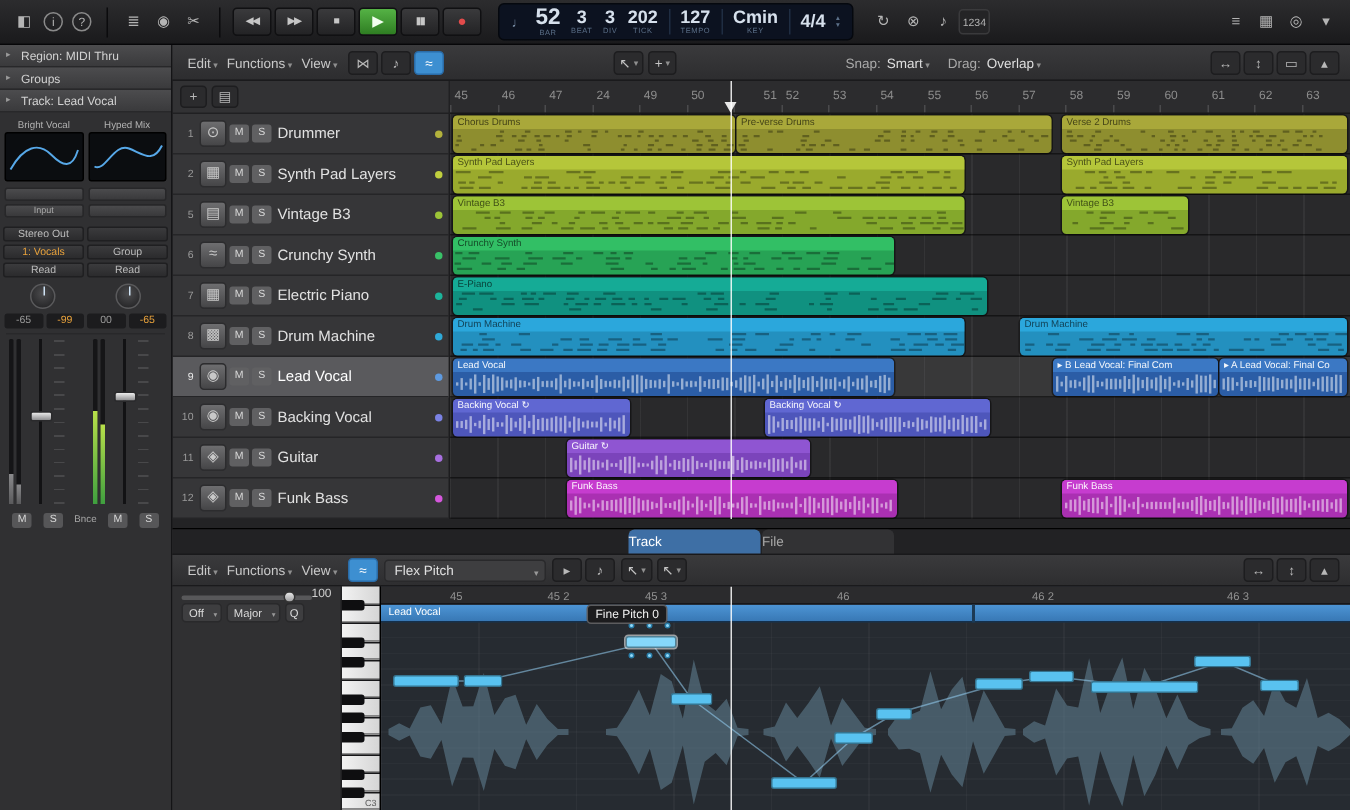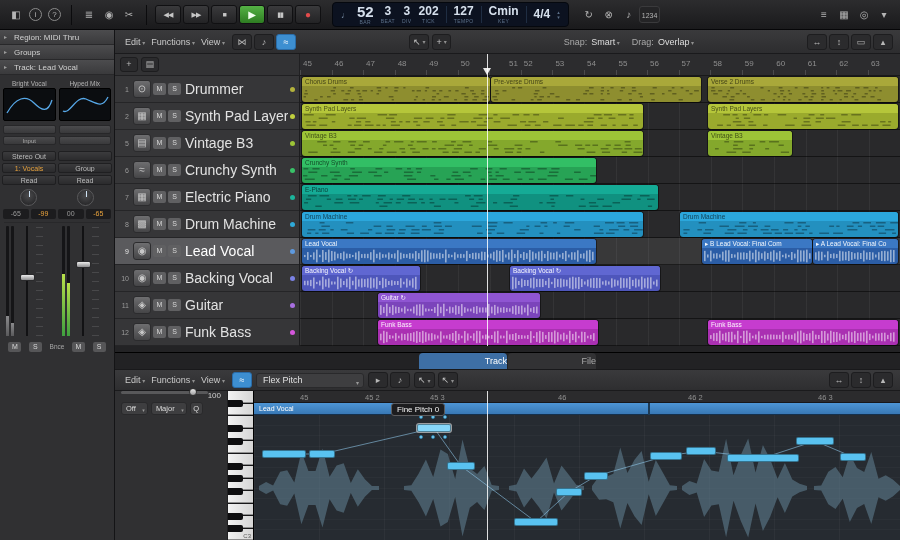--- a/index.html
+++ b/index.html
@@ -79,50 +79,50 @@
 .phmark{position:absolute;top:14px;width:0;height:0;border-left:4px solid transparent;border-right:4px solid transparent;border-top:7px solid #e8e8e8}
 
 
 .headers{position:absolute;left:115px;top:76px;width:185px;height:270px;background:#363638;border-right:1px solid #1c1c1e;z-index:15}
 .trow{position:relative;height:27px;border-bottom:1px solid #252527;display:flex;align-items:center;gap:2px;padding-right:4px}
 .trow.sel{background:#5a5a5d}
 .tnum{width:14px;text-align:right;color:#9a9a9a;font-size:7px;flex:none}
 .trow.sel .tnum{color:#e8e8e8}
 .ticon{width:18px;height:18px;border-radius:3px;background:linear-gradient(#6e6e70,#454547);border:1px solid #2c2c2e;color:#c8c8c8;font-size:10px;line-height:16px;text-align:center;flex:none;margin-left:2px}
 .tms{width:13px;height:12px;border-radius:2px;background:#606062;color:#d8d8d8;font-size:7px;line-height:12px;text-align:center;flex:none}
-.tname{flex:1;color:#e2e2e2;font-size:14px;white-space:nowrap;overflow:hidden;padding-left:2px}
+.tname{flex:1;color:#e2e2e2;font-size:10px;white-space:nowrap;overflow:hidden;padding-left:2px}
 .trow.sel .tname{color:#fff}
 .tdot{width:5px;height:5px;border-radius:50%;flex:none}
 .lanes{position:absolute;left:300px;top:76px;width:600px;height:270px;background:#29292b;background-image:repeating-linear-gradient(90deg,rgba(255,255,255,.05) 0 1px,transparent 1px 31.6px);z-index:5}
 .lane{position:relative;height:27px;border-bottom:1px solid rgba(0,0,0,.5)}
 .lane.sel{background:rgba(255,255,255,.07)}
 .region{position:absolute;top:1px;height:25px;border-radius:3px;overflow:hidden;box-shadow:0 0 0 1px rgba(0,0,0,.45)}
 .rtop{height:9px;font-size:6.5px;line-height:9px;padding:0 3px;white-space:nowrap;overflow:hidden}
 .rbody{position:relative;height:16px}
 .rbody svg{display:block}
 
 
 .playhead{position:absolute;width:1px;background:rgba(255,255,255,.85);z-index:46}
 
 
 .editor{position:absolute;left:115px;top:352px;width:785px;height:188px;background:#2b2b2d;border-top:1px solid #000;z-index:40}
 .etabs{position:absolute;left:0;top:0;width:785px;height:17px;background:#222224;border-bottom:1px solid #19191b;display:flex;justify-content:center;align-items:flex-end;gap:1px}
-.etab{width:88px;height:16px;font-size:9px;color:#a8a8a8;text-align:right;line-height:16px;border-radius:4px 4px 0 0;background:#323234}
+.etab{width:88px;height:16px;font-size:9px;color:#a8a8a8;text-align:left;line-height:16px;border-radius:4px 4px 0 0;background:#323234}
 .etab.active{background:#3e6fa5;color:#fff}
 .emenubar{position:absolute;left:0;top:17px;width:785px;height:21px;background:linear-gradient(#3a3a3c,#2e2e30);border-bottom:1px solid #1a1a1c;display:flex;align-items:center;gap:4px;padding:0 7px;font-size:9px;color:#c9c9c9}
 .edd{height:15px;min-width:108px;background:#3e3e40;border:1px solid #29292b;border-radius:3px;color:#e0e0e0;font-size:9px;line-height:13px;padding:0 16px 0 6px;position:relative}
 .edd::after{content:"▾";position:absolute;right:4px;top:3px;font-size:6px;color:#999}
 .ed-left{position:absolute;left:0;top:38px;width:113px;height:150px;background:#303032;border-right:1px solid #202022}
 .ed-sel{display:flex;gap:4px;align-items:center;padding:5px 5px;border-bottom:1px solid #262628}
 .ed-regicon{width:15px;height:24px;border-radius:2px;background:repeating-linear-gradient(90deg,#6a6a6c 0 2px,#3a3a3c 2px 4px);border:1px solid #1e1e20;flex:none}
 .ed-title{color:#ececec;font-size:8px;line-height:10px;white-space:nowrap}
 .ed-sub{color:#979797;font-size:7px;line-height:9px}
 .ed-mini{margin-left:auto;width:12px;height:12px;border:1px solid #555;border-radius:2px;color:#aaa;font-size:7px;line-height:11px;text-align:center;flex:none}
 .ed-label{color:#a8a8a8;font-size:7.5px;padding:7px 6px 3px}
-.ed-sliderrow{display:flex;align-items:flex-start;gap:0;padding:0 6px}
+.ed-sliderrow{display:flex;align-items:flex-end;gap:0;padding:0 6px}
 .ed-slider{position:relative;flex:1;height:3px;background:#58585a;border-radius:2px}
 .ed-slider .knb{position:absolute;top:-3px;left:78%;width:8px;height:8px;border-radius:50%;background:linear-gradient(#e8e8e8,#9f9fa1);border:1px solid #333}
 .ed-val{color:#cfcfcf;font-size:8px}
 .ed-ddrow{display:flex;gap:3px;padding:2px 6px}
 .sdd{height:13px;background:#3e3e40;border:1px solid #29292b;border-radius:3px;color:#ddd;font-size:7.5px;line-height:11px;padding:0 11px 0 4px;position:relative}
 .sdd::after{content:"▾";position:absolute;right:2px;top:2px;font-size:5px;color:#999}
 .qbtn{width:13px;height:13px;background:#3e3e40;border:1px solid #29292b;border-radius:3px;color:#ddd;font-size:7.5px;line-height:11px;text-align:center}
 .piano{position:absolute;left:113px;top:38px;width:26px;height:150px;background:#161618;border-right:1px solid #000}
 .wkey{position:absolute;left:0;width:25px;background:linear-gradient(90deg,#f2f2f2,#d5d5d5);border-bottom:1px solid #8f8f8f}
 .bkey{position:absolute;left:0;width:15px;height:7px;background:#0e0e10;border-radius:0 2px 2px 0;z-index:2}
@@ -362,21 +362,21 @@
     <div class="mbtn">+</div>
     <div class="mbtn">▤</div>
   </div>
   <div class="ruler" id="main-ruler">
       <span class="rtick" style="left: 3px;">45</span>
       <div class="rline" style="left: 0px;"></div>
       <span class="rtick" style="left: 34.55px;">46</span>
       <div class="rline" style="left: 31.55px;"></div>
       <span class="rtick" style="left: 66.1px;">47</span>
       <div class="rline" style="left: 63.1px;"></div>
-      <span class="rtick" style="left: 97.65px;">48</span>
+      <span class="rtick" style="left: 97.65px;">24</span>
       <div class="rline" style="left: 94.65px;"></div>
       <span class="rtick" style="left: 129.2px;">49</span>
       <div class="rline" style="left: 126.2px;"></div>
       <span class="rtick" style="left: 160.75px;">50</span>
       <div class="rline" style="left: 157.75px;"></div>
       <span class="rtick" style="left: 209px;">51</span>
       <div class="rline" style="left: 189.3px;"></div>
       <span class="rtick" style="left: 223.85px;">52</span>
       <div class="rline" style="left: 220.85px;"></div>
       <span class="rtick" style="left: 255.4px;">53</span>

